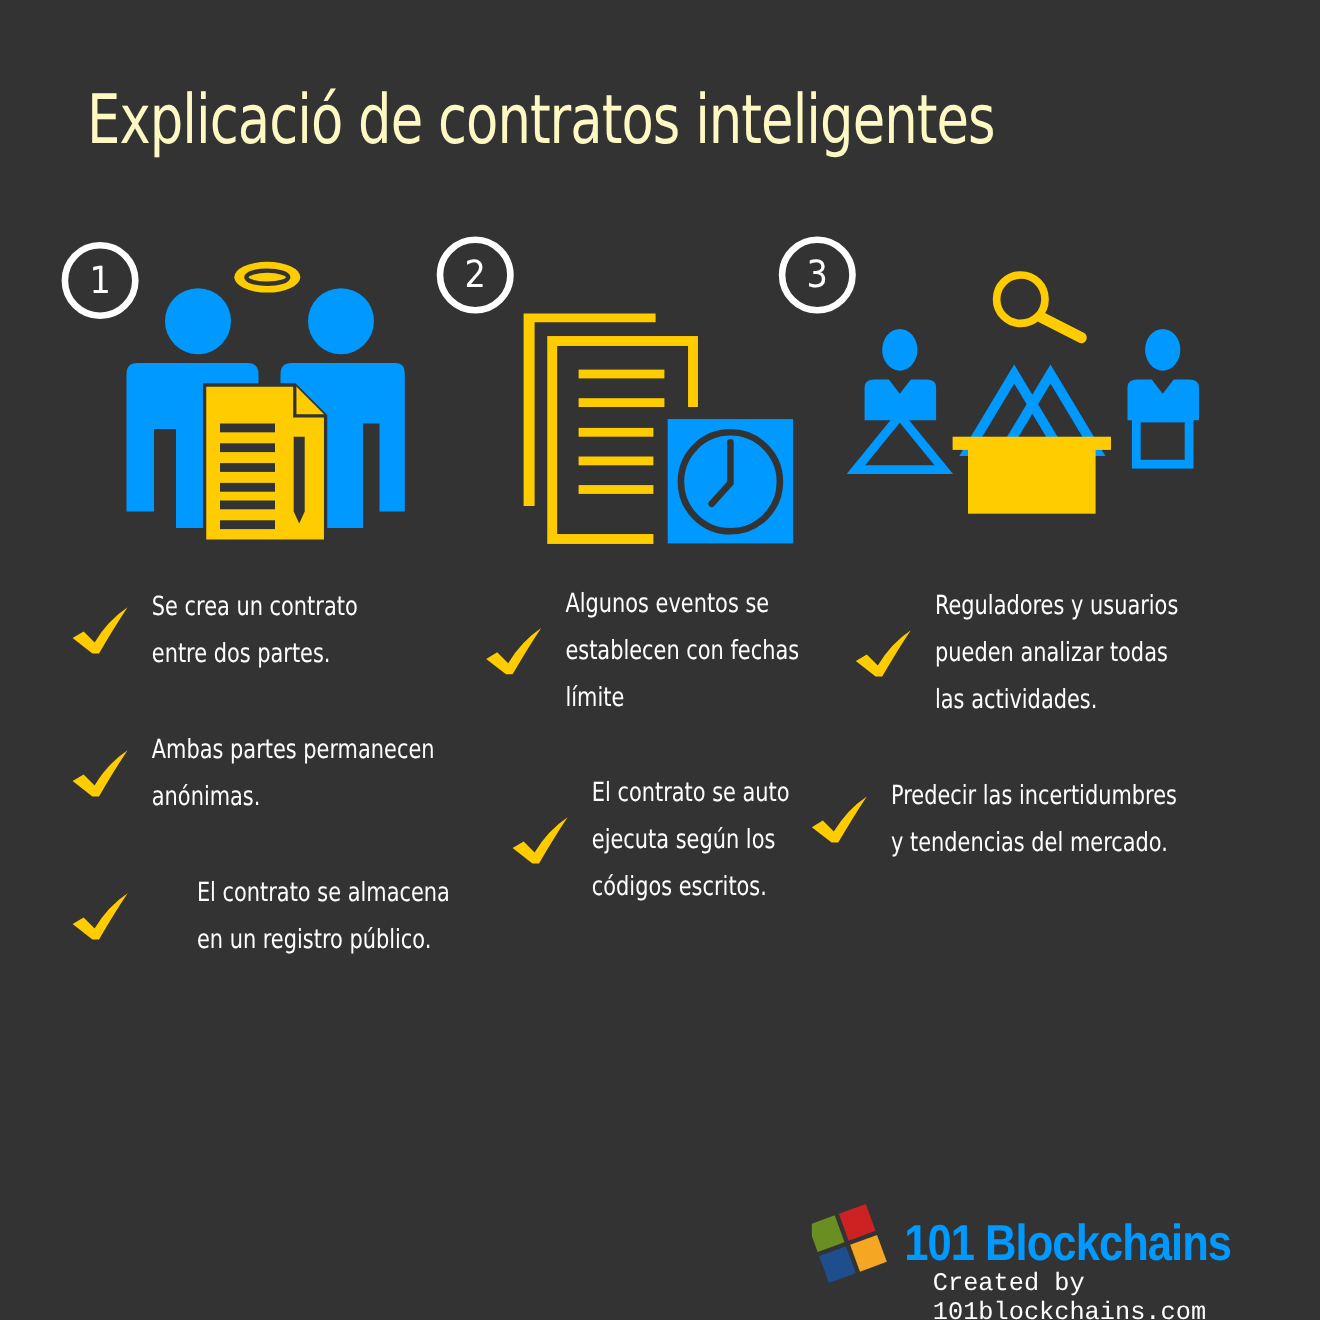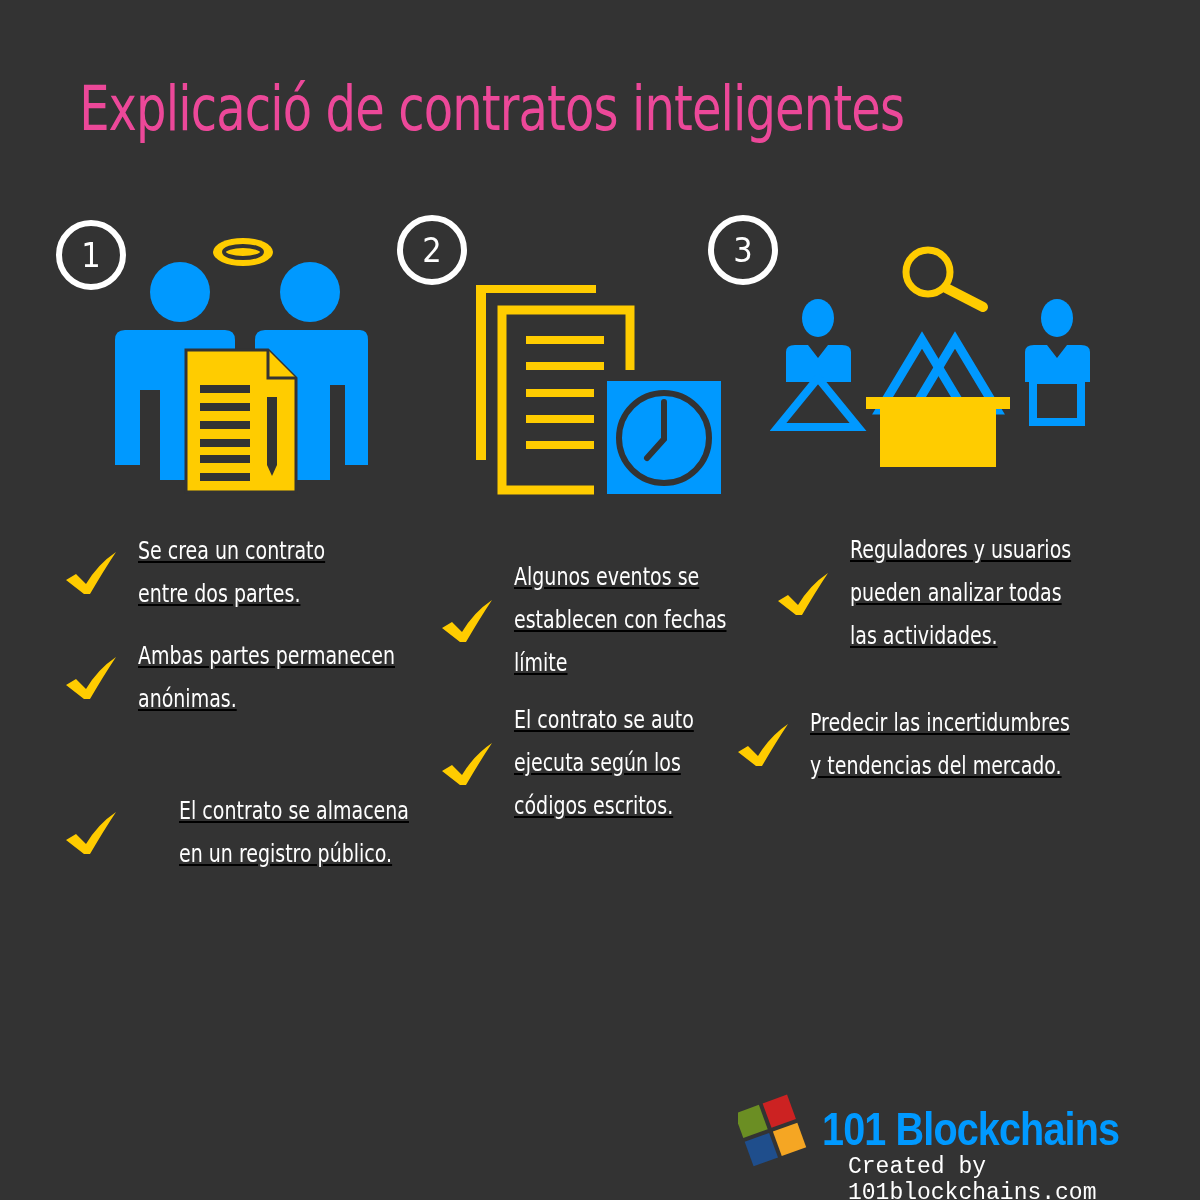--- a/index.html
+++ b/index.html
@@ -1,21 +1,21 @@
 <!DOCTYPE html>
 <html><head>
 <meta charset="utf-8">
 <style>
   html, body { margin:0; padding:0; }
   body { width:1200px; height:1200px; background:#333333; position:relative; overflow:hidden; font-family:"DejaVu Sans Condensed","DejaVu Sans", sans-serif; }
-  .title { position:absolute; left:0; top:72px; width:983px; text-align:center; color:#ec4899; font-size:62px; font-weight:normal; letter-spacing:-1px; font-stretch:condensed; }
+  .title { position:absolute; left:0; top:72px; width:983px; text-align:center; color:#fef9c3; font-size:62px; font-weight:normal; letter-spacing:-1px; font-stretch:condensed; }
   .title span { display:inline-block; transform:scaleX(0.86); transform-origin:center; }
   .num { position:absolute; width:58px; height:58px; border:6px solid #fff; border-radius:50%; color:#fff; font-size:34px; text-align:center; line-height:58px; box-sizing:content-box; }
   .illus { position:absolute; }
-  .item { position:absolute; display:flex; align-items:center;text-decoration:underline; }
+  .item { position:absolute; display:flex; align-items:center; }
   .check { width:54px; height:46px; flex:none; margin-right:20px; }
   .txt { color:#fff; font-size:24px; line-height:43px; white-space:pre-line; transform:scaleX(0.88); transform-origin:left center; }
   .brand { position:absolute; left:822px; top:1102px; color:#0099FF; font-family:"Liberation Sans", sans-serif; font-weight:bold; font-size:46px; transform:scaleX(0.86); transform-origin:left; letter-spacing:-1px; }
   .byline { position:absolute; left:848px; top:1154px; color:#fff; font-family:Liberation Mono, monospace; font-size:23px; }
 </style>
 </head>
 <body>
 
 <div class="title"><span>Explicació de contratos inteligentes</span></div>
 
@@ -83,44 +83,44 @@
   <rect x="1033" y="380" width="48" height="42" fill="none" stroke="#0099FF" stroke-width="8"></rect>
 </svg>
 
 <div class="item" style="left:64px;top:530px;">
   <svg class="check" viewBox="0 0 54 46">
       <path d="M2 30 L12 24 L22 34 Q34 14 52 2 Q40 20 26 44 L20 44 Z" fill="#FFCC00"></path>
     </svg>
   <div class="txt">Se crea un contrato
 entre dos partes.</div>
 </div>
-<div class="item" style="left:64px;top:635px;">
+<div class="item" style="left:64px;top:660px;">
   <svg class="check" viewBox="0 0 54 46">
       <path d="M2 30 L12 24 L22 34 Q34 14 52 2 Q40 20 26 44 L20 44 Z" fill="#FFCC00"></path>
     </svg>
   <div class="txt">Ambas partes permanecen
 anónimas.</div>
 </div>
 <div class="item" style="left:64px;top:790px;gap:41px;">
   <svg class="check" viewBox="0 0 54 46">
       <path d="M2 30 L12 24 L22 34 Q34 14 52 2 Q40 20 26 44 L20 44 Z" fill="#FFCC00"></path>
     </svg>
   <div class="txt">El contrato se almacena
 en un registro público.</div>
 </div>
 
-<div class="item" style="left:440px;top:556px;justify-content:space-between;">
+<div class="item" style="left:440px;top:527px;justify-content:space-between;">
   <svg class="check" viewBox="0 0 54 46">
       <path d="M2 30 L12 24 L22 34 Q34 14 52 2 Q40 20 26 44 L20 44 Z" fill="#FFCC00"></path>
     </svg>
   <div class="txt">Algunos eventos se
 establecen con fechas
 límite</div>
 </div>
-<div class="item" style="left:440px;top:699px;align-items:center;">
+<div class="item" style="left:464px;top:699px;align-items:center;">
   <svg class="check" viewBox="0 0 54 46">
       <path d="M2 30 L12 24 L22 34 Q34 14 52 2 Q40 20 26 44 L20 44 Z" fill="#FFCC00"></path>
     </svg>
   <div class="txt">El contrato se auto
 ejecuta según los
 códigos escritos.</div>
 </div>
 
 <div class="item" style="left:776px;top:529px;align-items:center;">
   <svg class="check" viewBox="0 0 54 46">

